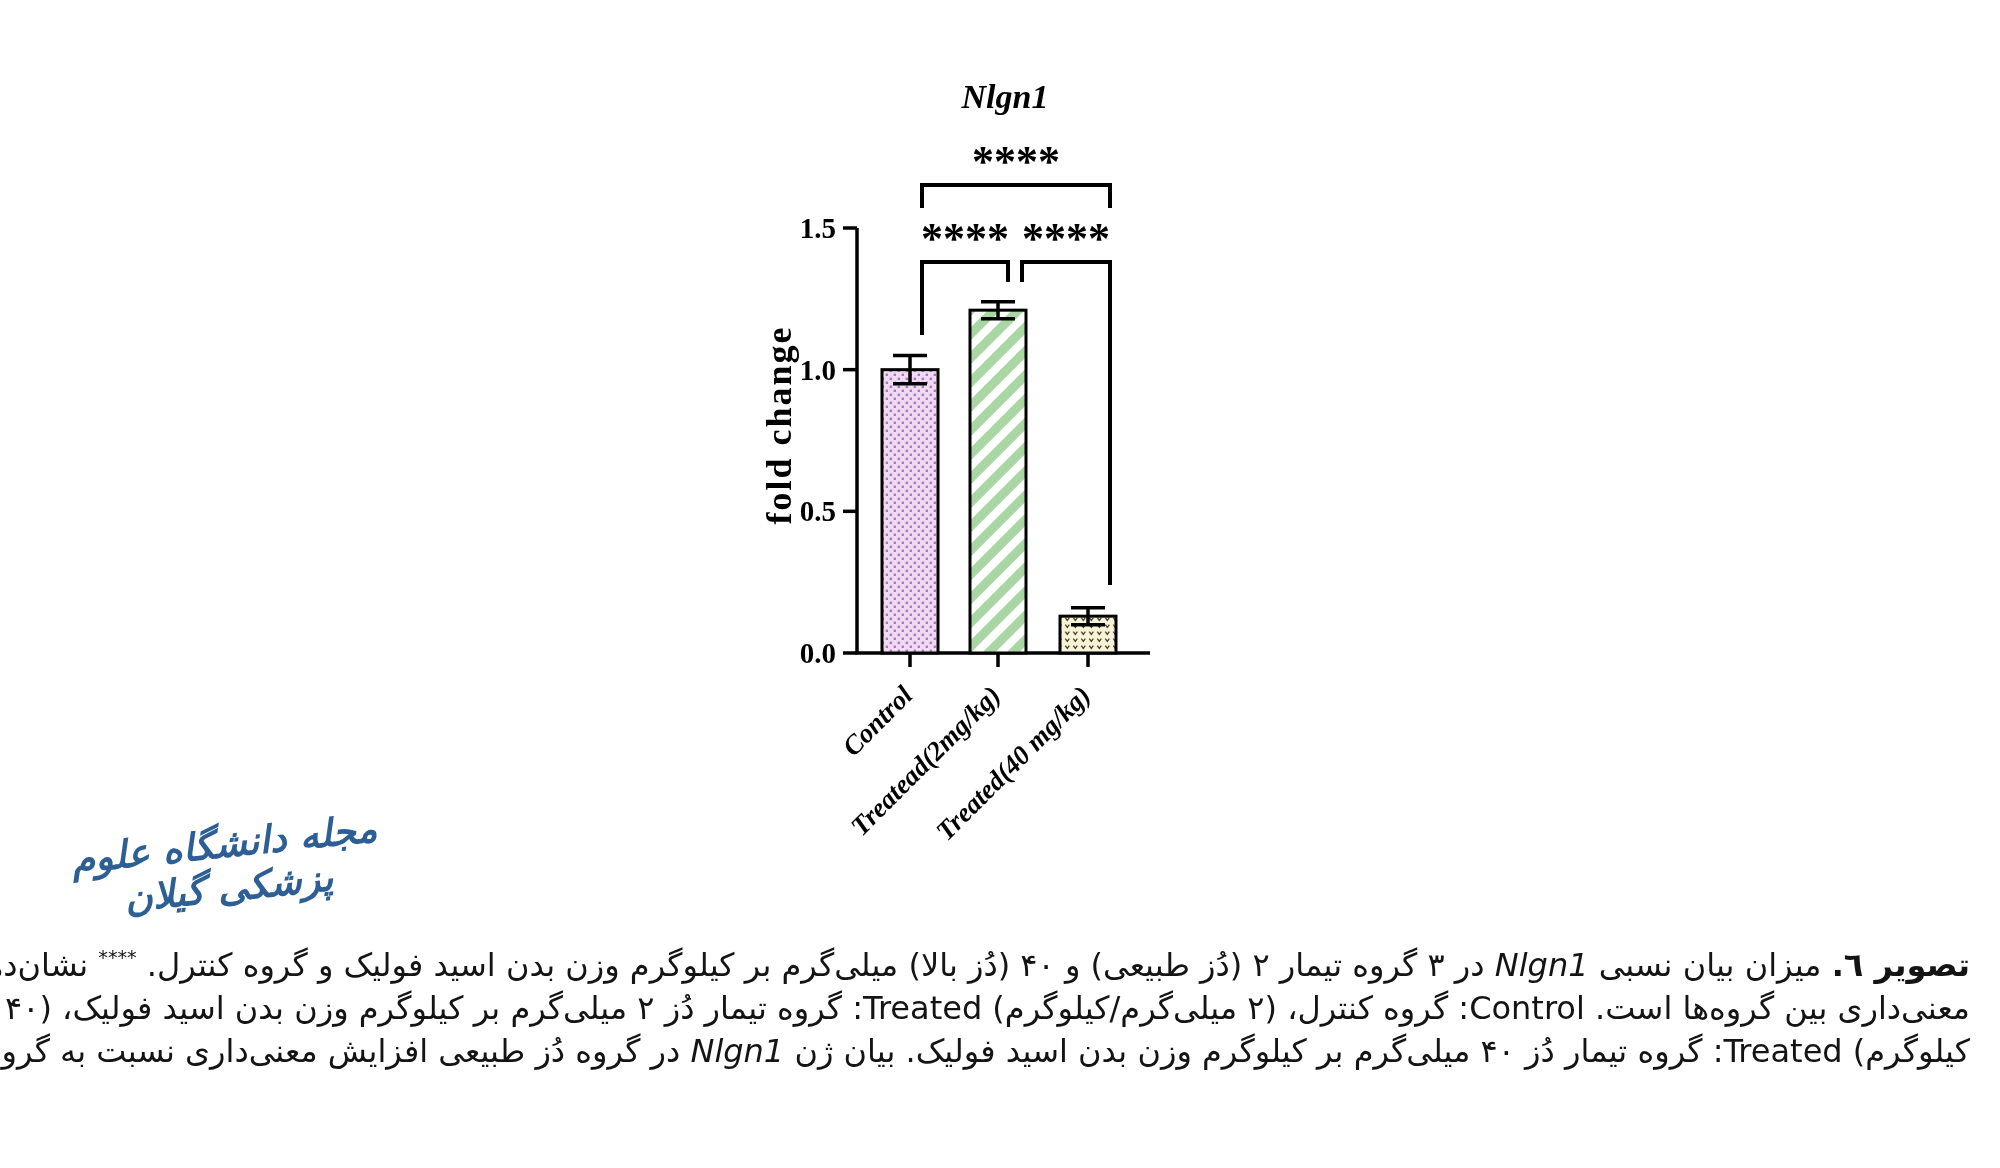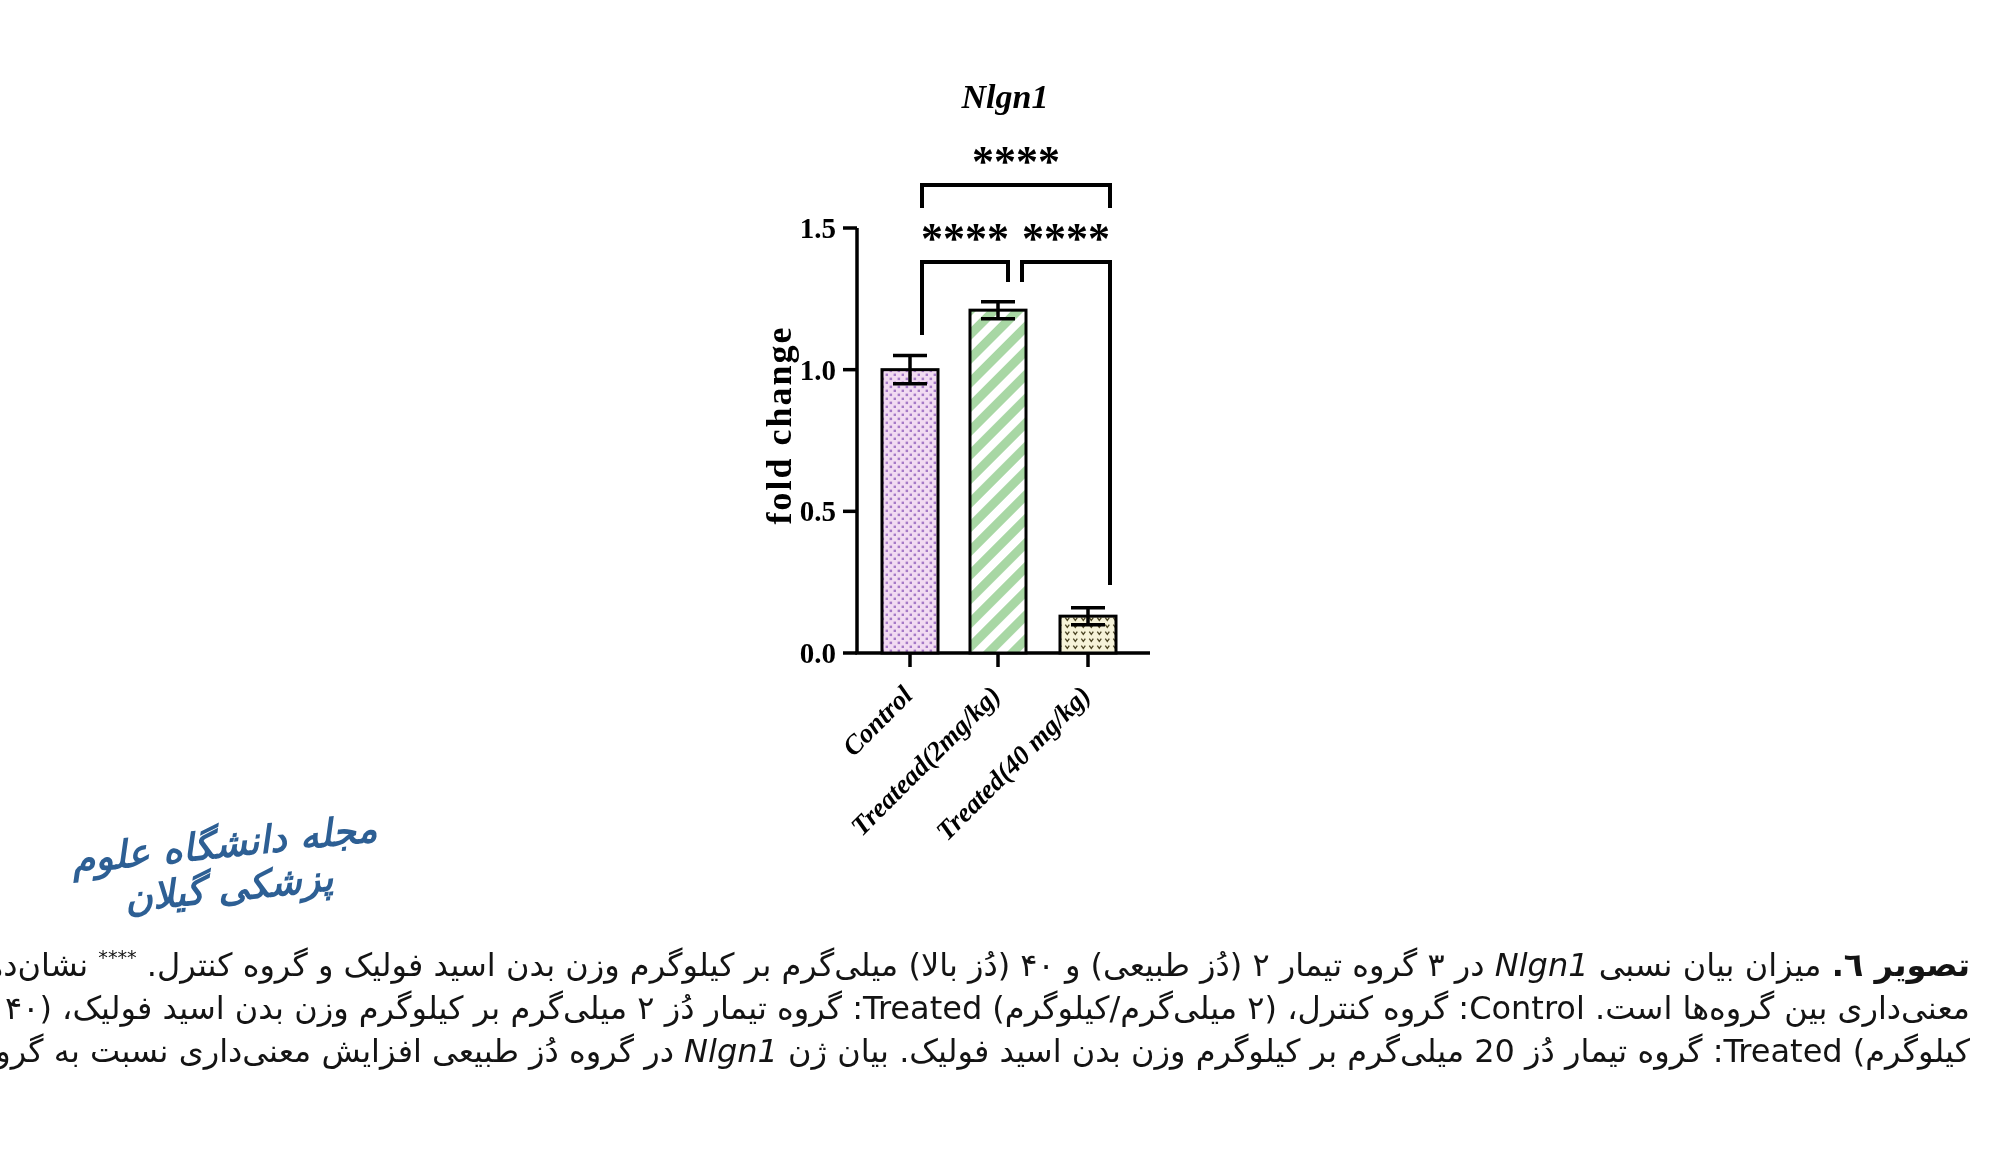--- a/index.html
+++ b/index.html
@@ -73,14 +73,14 @@
     <text x="965" y="253" text-anchor="middle" font-family="&quot;Liberation Serif&quot;,&quot;DejaVu Serif&quot;,serif" font-size="44" font-weight="bold" fill="#000000">****</text>
     <path d="M1022,282 L1022,262 L1110,262 L1110,585" stroke="#000000" stroke-width="4" fill="none"></path>
     <text x="1066" y="253" text-anchor="middle" font-family="&quot;Liberation Serif&quot;,&quot;DejaVu Serif&quot;,serif" font-size="44" font-weight="bold" fill="#000000">****</text>
   </svg>
 
 <div class="logo" style="color: rgb(45, 95, 148);">مجله دانشگاه علوم پزشکی گیلان</div>
 
 <div class="caption" id="caption">
     <div class="cap-line"><span class="b">تصویر ٦.</span><span> میزان بیان نسبی </span><span class="i">Nlgn1</span><span> در ۳ گروه تیمار ۲ (دُز طبیعی) و ۴۰ (دُز بالا) میلی‌گرم بر کیلوگرم وزن بدن اسید فولیک و گروه کنترل. </span><sup>****</sup><span> نشان‌دهنده تفاوت</span></div>
     <div class="cap-line"><span>معنی‌داری بین گروه‌ها است. Control: گروه کنترل، (۲ میلی‌گرم/کیلوگرم) Treated: گروه تیمار دُز ۲ میلی‌گرم بر کیلوگرم وزن بدن اسید فولیک، (۴۰ میلی‌گرم/</span></div>
-    <div class="cap-line"><span>کیلوگرم) Treated: گروه تیمار دُز 20 میلی‌گرم بر کیلوگرم وزن بدن اسید فولیک. بیان ژن </span><span class="i">Nlgn1</span><span> در گروه دُز طبیعی افزایش معنی‌داری نسبت به گروه افزایش</span></div>
+    <div class="cap-line"><span>کیلوگرم) Treated: گروه تیمار دُز ۴۰ میلی‌گرم بر کیلوگرم وزن بدن اسید فولیک. بیان ژن </span><span class="i">Nlgn1</span><span> در گروه دُز طبیعی افزایش معنی‌داری نسبت به گروه افزایش</span></div>
   </div>
 
 </body></html>

